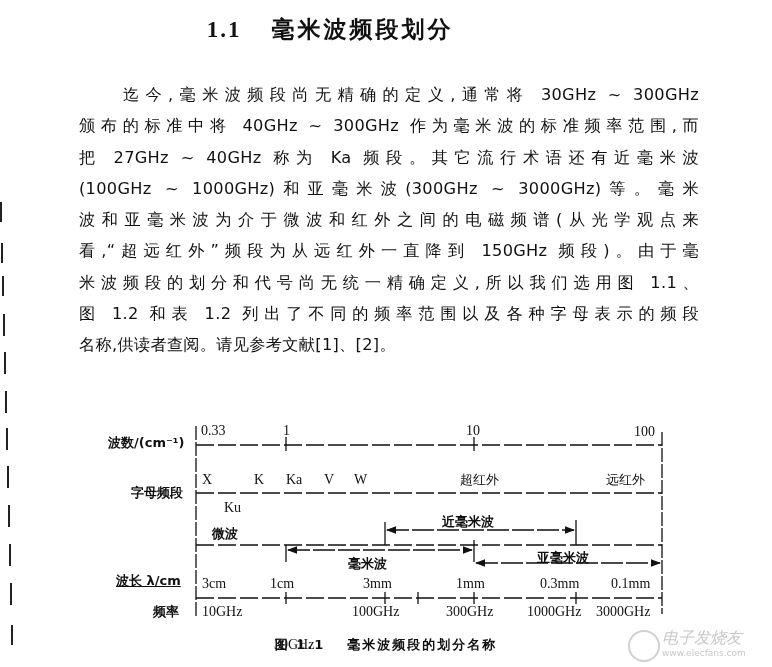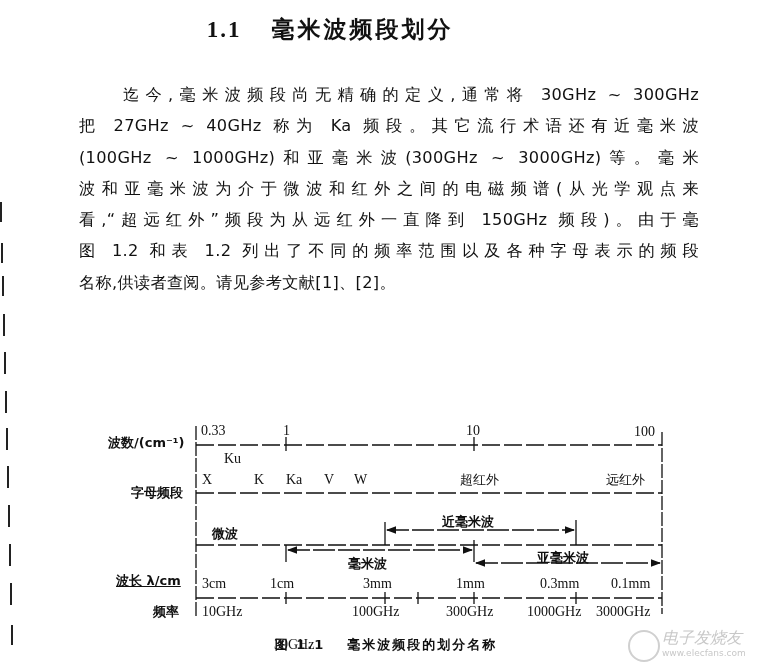--- a/index.html
+++ b/index.html
@@ -29,24 +29,26 @@
 </style>
 </head>
 <body>
 
 <div class="title">
   <span class="num">1.1</span><span>毫米波频段划分</span>
 </div>
 
 <div class="para">
   <span class="line first">迄今,毫米波频段尚无精确的定义,通常将 30GHz ~ 300GHz</span>
+  <span class="line">颁布的标准中将 40GHz ~ 300GHz 作为毫米波的标准频率范围,而</span>
   <span class="line">把 27GHz ~ 40GHz 称为 Ka 频段。其它流行术语还有近毫米波</span>
   <span class="line">(100GHz ~ 1000GHz)和亚毫米波(300GHz ~ 3000GHz)等。毫米</span>
   <span class="line">波和亚毫米波为介于微波和红外之间的电磁频谱(从光学观点来</span>
   <span class="line">看,“超远红外”频段为从远红外一直降到 150GHz 频段)。由于毫</span>
+  <span class="line">米波频段的划分和代号尚无统一精确定义,所以我们选用图 1.1、</span>
   <span class="line">图 1.2 和表 1.2 列出了不同的频率范围以及各种字母表示的频段</span>
   <span class="line last">名称,供读者查阅。请见参考文献[1]、[2]。</span>
 </div>
 
 <div class="margin-mark" style="left:0px;top:202px;height:20px;"></div>
 <div class="margin-mark" style="left:1px;top:243px;height:20px;"></div>
 <div class="margin-mark" style="left:2px;top:276px;height:20px;"></div>
 <div class="margin-mark" style="left:3px;top:314px;height:22px;"></div>
 <div class="margin-mark" style="left:4px;top:352px;height:22px;"></div>
 <div class="margin-mark" style="left:5px;top:391px;height:22px;"></div>
@@ -103,21 +105,21 @@
   <span class="lbl cn" style="left:131px;top:484px;">字母频段</span>
   <span class="lbl cn" style="left:116px;top:572px;text-decoration:underline;">波长 λ/cm</span>
   <span class="lbl cn" style="left:153px;top:603px;">频率</span>
 
   <span class="lbl serif" style="left:201px;top:423px;">0.33</span>
   <span class="lbl serif" style="left:283px;top:423px;">1</span>
   <span class="lbl serif" style="left:466px;top:423px;">10</span>
   <span class="lbl serif" style="left:634px;top:424px;">100</span>
 
   <span class="lbl serif" style="left:202px;top:472px;">X</span>
-  <span class="lbl serif" style="left:224px;top:451px;">Ku</span>
+  <span class="lbl serif" style="left:224px;top:500px;">Ku</span>
   <span class="lbl serif" style="left:254px;top:472px;">K</span>
   <span class="lbl serif" style="left:286px;top:472px;">Ka</span>
   <span class="lbl serif" style="left:324px;top:472px;">V</span>
   <span class="lbl serif" style="left:354px;top:472px;">W</span>
   <span class="lbl cn" style="left:460px;top:471px;font-weight:normal;">超红外</span>
   <span class="lbl cn" style="left:606px;top:471px;font-weight:normal;">远红外</span>
 
   <span class="lbl cn" style="left:212px;top:525px;">微波</span>
   <span class="lbl cn" style="left:442px;top:513px;">近毫米波</span>
   <span class="lbl cn" style="left:348px;top:555px;">毫米波</span>

